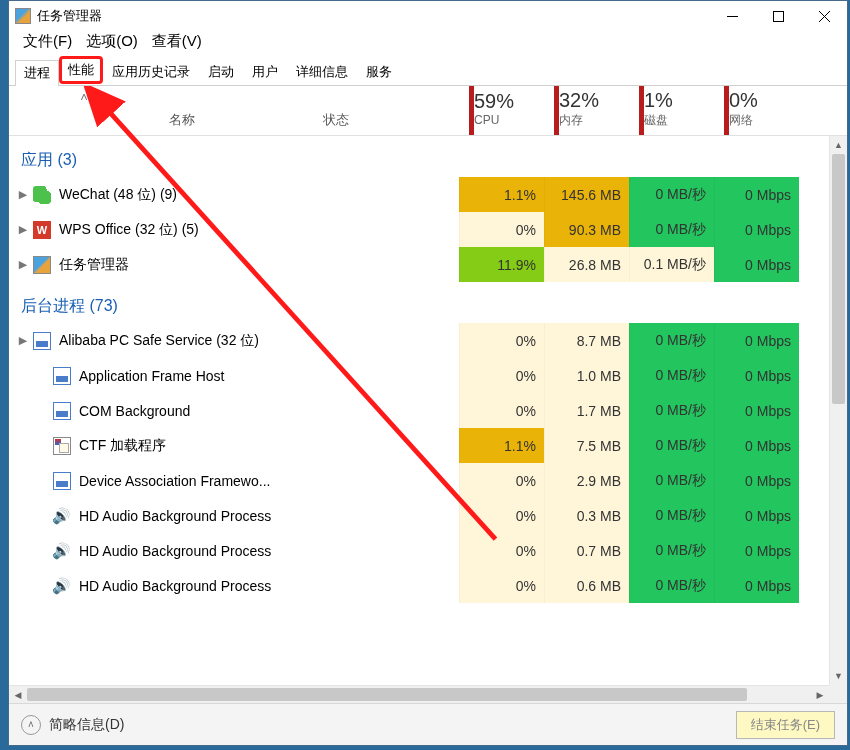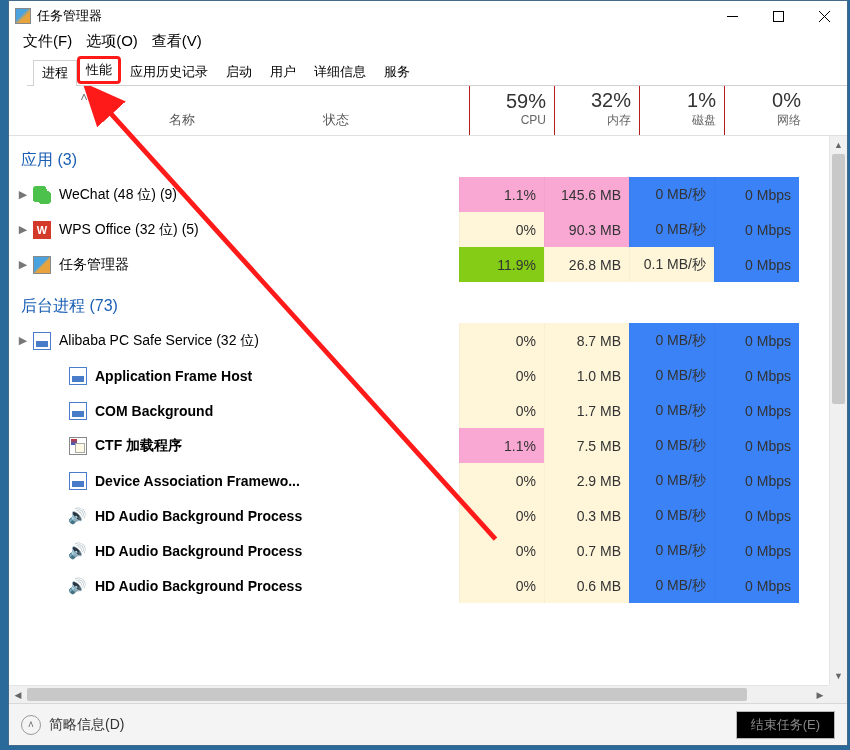--- a/index.html
+++ b/index.html
@@ -53,21 +53,20 @@
   }
   .menubar .menu-item { padding: 1px 4px; }
 
   .tabs {
     display: flex;
     align-items: flex-end;
     padding: 4px 6px 0 6px;
     border-bottom: 1px solid #d0d0d0;
     position: relative;
     font-size: 13px;
-    margin-left: 18px;
   }
   .tab {
     padding: 3px 8px 4px 8px;
     border: 1px solid transparent;
     border-bottom: none;
     position: relative;
     z-index: 2;
   }
   .tab.selected {
     background: #fff;
@@ -93,26 +92,26 @@
     border-bottom: 1px solid #e0e0e0;
     height: 50px;
     font-size: 13px;
     color: #555;
   }
   .col-name { flex: 0 0 300px; display:flex; align-items:flex-end; padding: 0 0 6px 10px;}
   .col-status { flex: 0 0 150px; display:flex; align-items:flex-end; padding: 0 0 6px 4px;}
   .col-sort { flex: 0 0 16px; display:flex; align-items:center; justify-content:center; color:#777;}
   .col-metric {
     flex: 0 0 85px;
-    display:flex; flex-direction:column; align-items:flex-end; justify-content:center;
+    display:flex; flex-direction:column; align-items:flex-start; justify-content:center;
     padding: 0 8px 4px 0;
-    border-left: 1px solid #b91c1c;
+    border-left: 5px solid #b91c1c;
   }
   .col-metric .pct { font-size: 20px; color: #333; }
-  .col-metric .lbl { font-size: 12px; color: #666; margin-left: 8px; }
+  .col-metric .lbl { font-size: 12px; color: #666; }
   .col-scroll { flex: 0 0 18px; }
 
   .list {
     position: absolute;
     top: 50px; left:0; right:0; bottom: 18px;
     overflow: hidden;
   }
   .vscroll {
     position: absolute;
     right: 0; top: 0; bottom: 0;
@@ -172,34 +171,34 @@
   .row .icon {
     width: 18px; height: 18px; margin-right: 8px;
     display:inline-flex; align-items:center; justify-content:center;
   }
   .row .name-cell {
     flex: 0 0 450px;
     display:flex; align-items:center;
     padding-left: 4px;
     white-space: nowrap; overflow:hidden;
   }
-  .row.child .name-cell { padding-left: 40px; font-weight: bold; }
+  .row.child .name-cell { padding-left: 24px; }
   .row .name-text { overflow:hidden; text-overflow:ellipsis; }
   .metric-cell {
     flex: 0 0 85px;
     text-align: right;
     padding: 0 8px 0 0;
     height: 100%;
     display:flex; align-items:center; justify-content:flex-end;
     color:#333;
     border-left:1px solid rgba(0,0,0,0.03);
   }
-  .heat-0 { background: #3b82f6; text-align: right; }
+  .heat-0 { background: #22c55e; text-align: right; }
   .heat-1 { background: #fff6da; }
-  .heat-2 { background: #f9a8d4; }
+  .heat-2 { background: #eab308; }
   .heat-3 { background: #84cc16; }
 
   .status-bar {
     height: 42px;
     border-top: 1px solid #d8d8d8;
     display:flex; align-items:center;
     padding: 0 12px;
     font-size: 14px;
     background: #f4f4f4;
   }
@@ -207,21 +206,21 @@
     display:flex; align-items:center; gap:8px; color:#333;
   }
   .status-bar .collapse-icon {
     width:20px; height:20px; border:1px solid #999; border-radius:50%;
     display:flex; align-items:center; justify-content:center; font-size:10px; color:#666;
   }
   .status-bar .spacer { flex:1; }
   .end-task-btn {
     padding: 4px 14px;
     border: 1px solid #b8b8b8;
-    background: #000000;
+    background: #fef9c3;
     color: #888;
     font-size: 13px;
   }
 
   
   .ic-wechat { background: radial-gradient(circle at 30% 40%, #4cc24c 55%, transparent 56%), radial-gradient(circle at 65% 65%, #4cc24c 45%, transparent 46%); border-radius:3px;}
   .ic-wps { background:#d43a2a; color:#fff; font-weight:bold; font-size:11px; }
   .ic-taskmgr { background: linear-gradient(135deg,#4aa3df 45%,#e8a33d 55%); border:1px solid #888;}
   .ic-generic { background:#fff; border:1px solid #4a7dc9; position:relative;}
   .ic-generic::after{content:""; position:absolute; left:2px; right:2px; bottom:2px; height:6px; background:#4a7dc9;}

